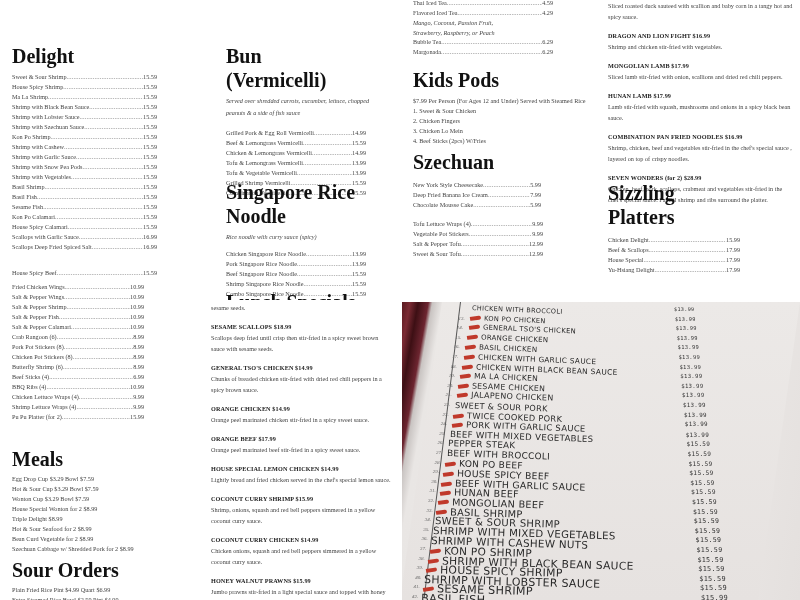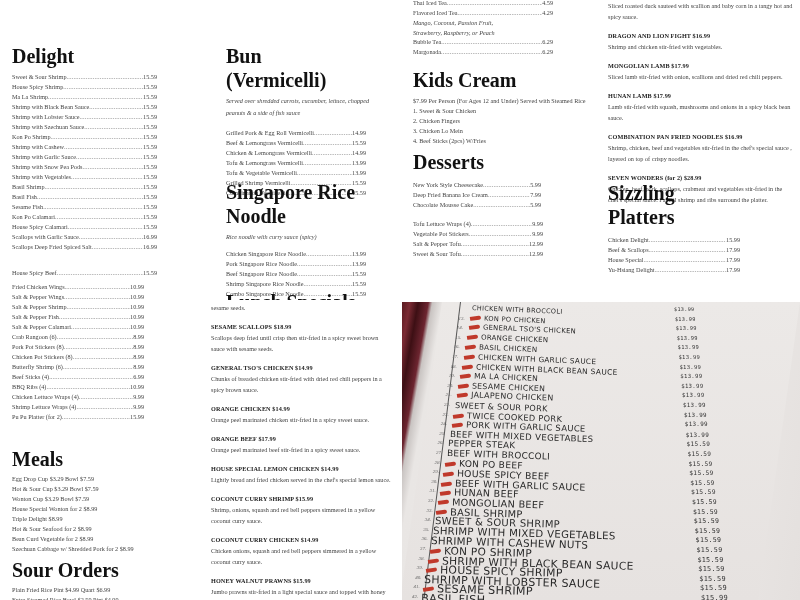--- a/index.html
+++ b/index.html
@@ -389,32 +389,32 @@
           <span class="p">6.29</span>
         </div>
         <div class="row">
           <span class="n">Margonada</span>
           <span class="d"></span>
           <span class="p">6.29</span>
         </div>
       </div>
   </div>
   <div class="inner" style="top:68px;width:180px;">
-    <h2>Kids Cream</h2>
+    <h2>Kids Pods</h2>
     <div style="height:4px"></div>
     <div class="plain">$7.99 Per Person (For Ages 12 and Under) Served with Steamed Rice</div>
     <div id="kids-list">
         <div class="plain">1. Sweet &amp; Sour Chicken</div>
         <div class="plain">2. Chicken Fingers</div>
         <div class="plain">3. Chicken Lo Mein</div>
         <div class="plain">4. Beef Sticks (2pcs) W/Fries</div>
       </div>
   </div>
   <div class="inner" style="top:150px;width:128px;">
-    <h2>Desserts</h2>
+    <h2>Szechuan</h2>
     <div style="height:6px"></div>
     <div id="desserts-list">
         <div class="row">
           <span class="n">New York Style Cheesecake</span>
           <span class="d"></span>
           <span class="p">5.99</span>
         </div>
         <div class="row">
           <span class="n">Deep Fried Banana Ice Cream</span>
           <span class="d"></span>

